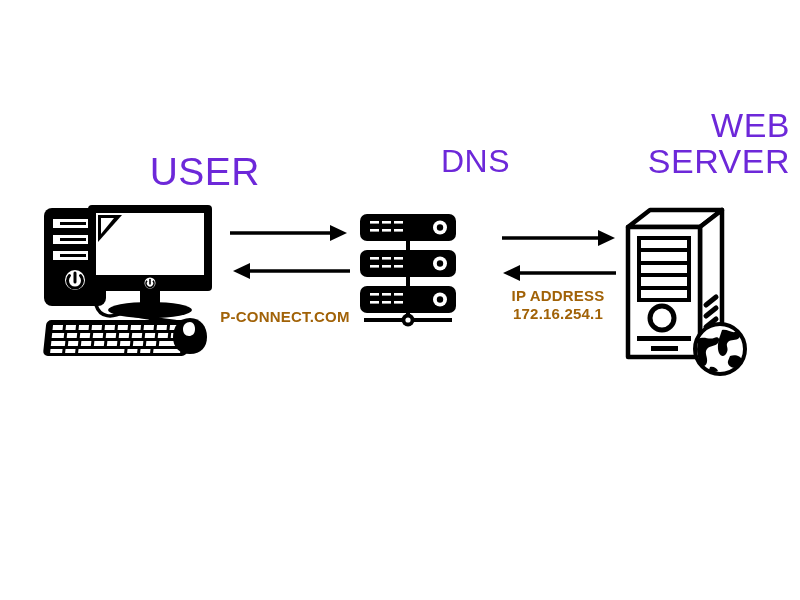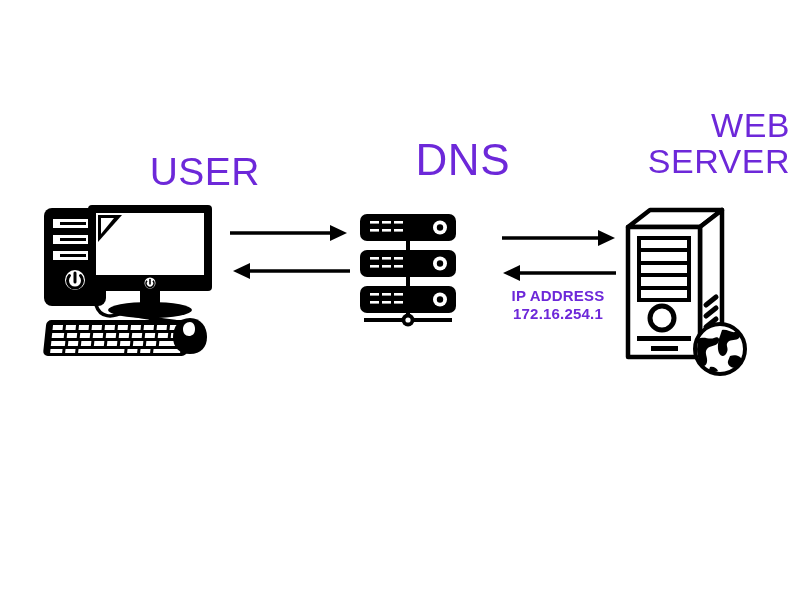--- a/index.html
+++ b/index.html
@@ -30,35 +30,35 @@
     white-space: pre-line;
   }
   #title-user {
     left: 40px;
     top: 152px;
     width: 220px;
     font-size: 39px;
   }
   #title-dns {
     left: 330px;
-    top: 137px;
+    top: 145px;
     width: 180px;
-    font-size: 44px;
+    font-size: 32px;
   }
   #title-webserver {
     left: 580px;
     top: 108px;
     width: 210px;
     font-size: 34px;
   }
   .edge-label {
     position: absolute;
     font-family: "Liberation Sans", sans-serif;
     font-weight: bold;
-    color: #6d28d9;
+    color: #a16207;
     text-align: center;
     font-size: 15px;
     line-height: 1.22;
     white-space: pre-line;
     letter-spacing: 0.2px;
   }
   #label-domain {
     left: 195px;
     top: 308px;
     width: 180px;
@@ -168,20 +168,21 @@
     <g>
       <line x1="2" y1="11" x2="104" y2="11" stroke="#000" stroke-width="3.4"></line>
       <path d="M102 3 L119 11 L102 19 Z" fill="#000"></path>
     </g>
     <g>
       <line x1="20" y1="49" x2="122" y2="49" stroke="#000" stroke-width="3.4"></line>
       <path d="M22 41 L5 49 L22 57 Z" fill="#000"></path>
     </g>
   </svg>
 
+  <div class="edge-label" id="label-domain">P-CONNECT.COM</div>
 
   <div class="node-title" id="title-dns">DNS</div>
 
   <svg class="svg-art" id="art-dns" width="100" height="120" viewBox="0 0 100 120">
 
     <line x1="50" y1="28" x2="50" y2="108" stroke="#000" stroke-width="4"></line>
 
     <line x1="6" y1="108" x2="94" y2="108" stroke="#000" stroke-width="4"></line>
     <circle cx="50" cy="108" r="6.5" fill="#000"></circle>
     <circle cx="50" cy="108" r="2.6" fill="#fff"></circle>

